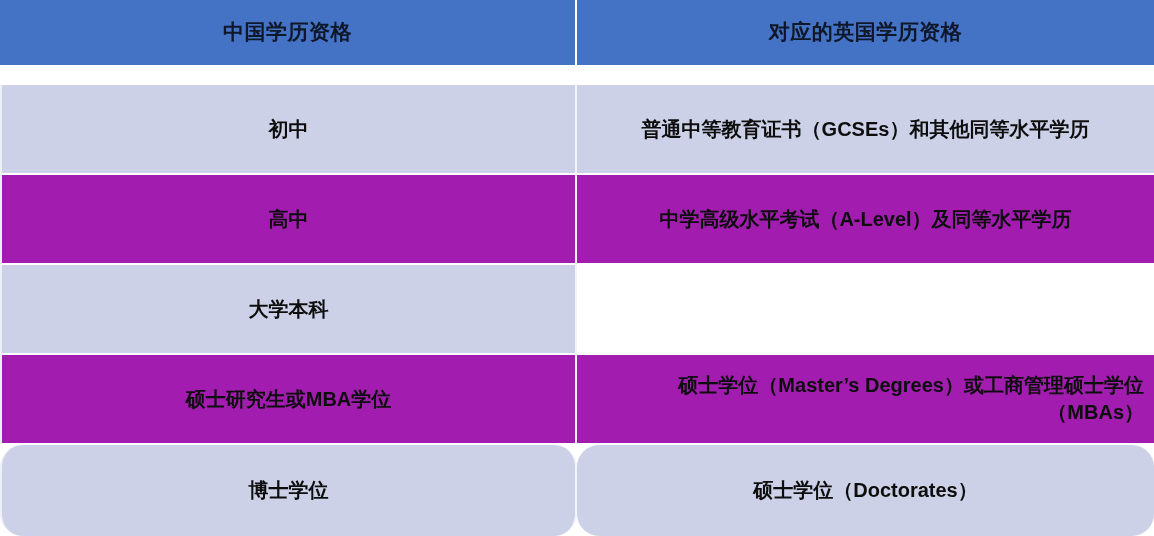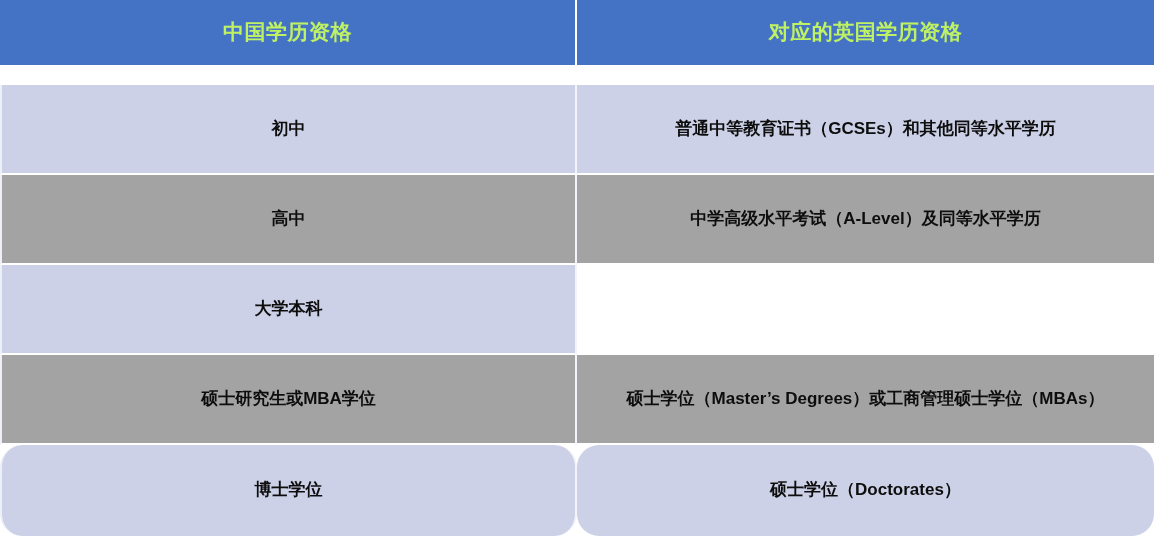--- a/index.html
+++ b/index.html
@@ -29,21 +29,21 @@
   }
 
   
   .header-row {
     height: 85px;
     background: #ffffff;
   }
   .header-cell {
     box-sizing: border-box;
     background: #4472c4;
-    color: #bef264;
+    color: #0f172a;
     font-weight: bold;
     font-size: 21px;
     letter-spacing: 0.5px;
     display: flex;
     align-items: center;
     justify-content: center;
     text-align: center;
     height: 65px;
     line-height: 1.25;
   }
@@ -58,37 +58,37 @@
     height: 91px;
   }
   .cell {
     box-sizing: border-box;
     display: flex;
     align-items: center;
     justify-content: center;
     text-align: right;
     color: #0d0d0d;
     font-weight: bold;
-    font-size: 17px;
+    font-size: 20px;
     line-height: 1.35;
     padding: 4px 10px;
     height: 100%;
   }
   .cell.col-left {
     width: 577px;
     border-right: 2px solid #f2f4fa;
     border-left: 2px solid #eef0f8;
   }
   .cell.col-right {
     width: 577px;
   }
 
   
   .shade-dark .cell  { background: #ccd1e7; }
-  .shade-light .cell { background: #a3a3a3; }
+  .shade-light .cell { background: #a21caf; }
 
   
   .body-row .cell {
     border-bottom: 2px solid #ffffff;
   }
   .body-row.last .cell {
     border-bottom: none;
     border-radius: 22px;
   }
 

